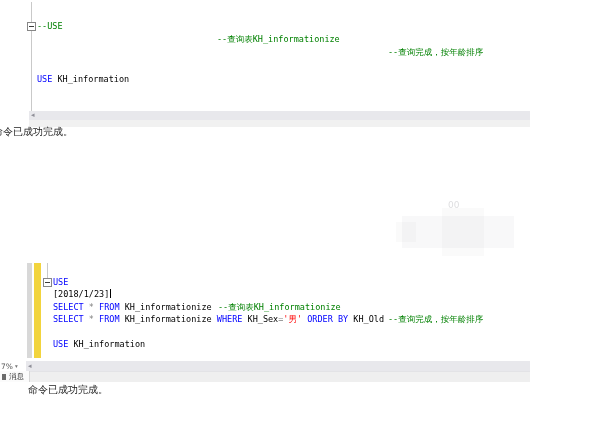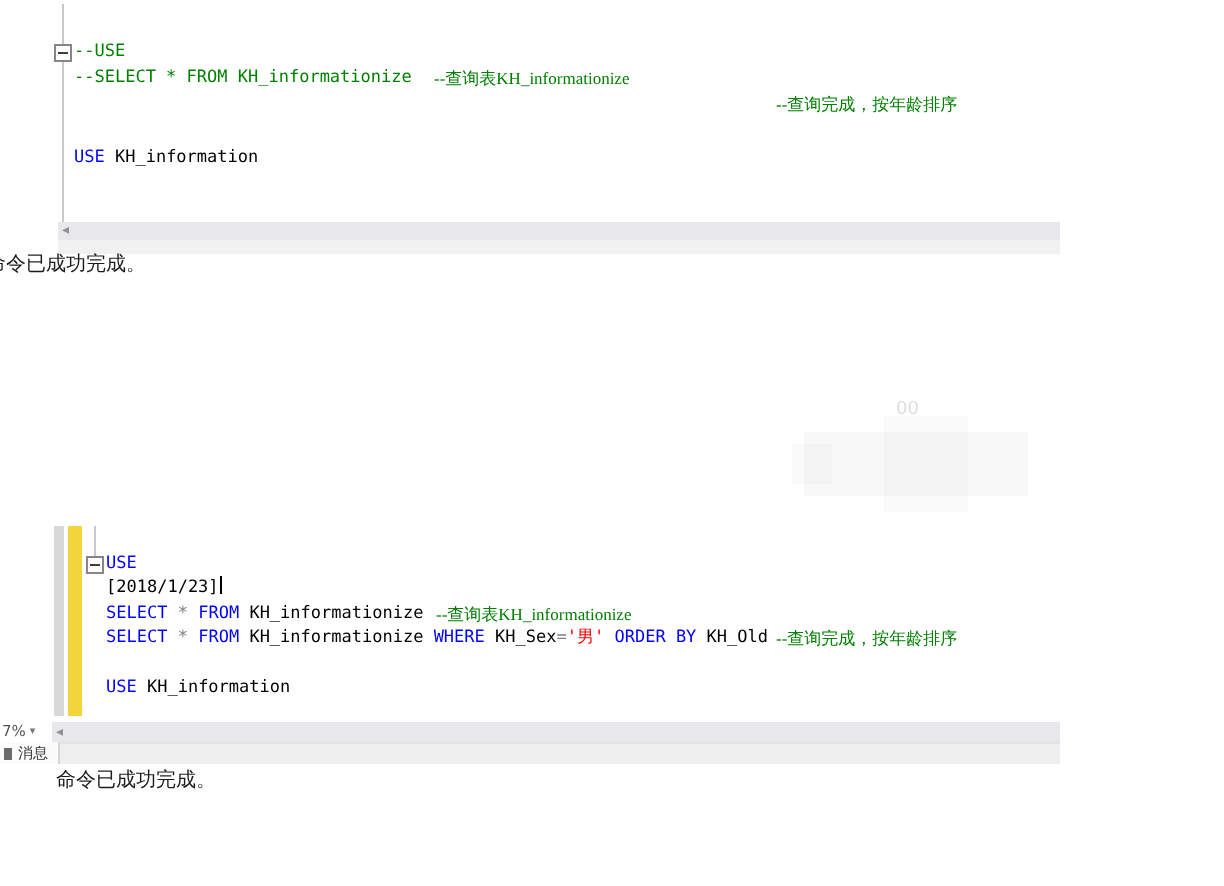--- a/index.html
+++ b/index.html
@@ -9,21 +9,21 @@
   
   .code-area{position:absolute;font-family:"DejaVu Sans Mono",monospace;font-size:8.5px;}
   .code-line{position:relative;white-space:pre;}
   .code-area.top .code-line{height:13.2px;line-height:13.2px;}
   .code-area.bottom .code-line{height:12.4px;line-height:12.4px;}
   .tok-comment{color:var(--comment,#008000);}
   .tok-keyword{color:var(--keyword,#0000ff);margin-top:24px;}
   .tok-string{color:var(--string,#ff0000);}
   .tok-operator{color:var(--operator,#808080);}
   .tok-plain{color:var(--plain,#000000);text-align:right;}
-  .tok-abs{position:absolute;top:0;font-family:Liberation Serif, serif;}
+  .tok-abs{position:absolute;top:0;}
   .caret-bar{display:inline-block;width:1px;height:9px;background:#000;margin-left:1px;vertical-align:-1px;}
 
   
   .vline{position:absolute;width:1px;background:#c9c9c9;}
   .collapse-box{position:absolute;width:9px;height:9px;box-sizing:border-box;
                 border:1px solid #868686;background:#fff;}
   .collapse-box::after{content:"";position:absolute;left:1px;right:1px;top:3px;height:1px;background:#3c3c3c;}
   .margin-bar{position:absolute;}
 
   
@@ -55,21 +55,21 @@
 </head>
 <body>
 
 <div class="page">
 
   <section>
     <div class="vline" style="left:31px;top:2px;height:109px;"></div>
     <div class="collapse-box" style="left:27px;top:22px;"></div>
     <div class="code-area top" style="left:37px;top:20px;">
         <div class="code-line"><span class="tok-comment">--USE</span></div>
-        <div class="code-line"><span class="tok-comment">--SELECT * FROM KH_informationize</span><span class="tok-comment tok-abs" style="left: 180px;">--查询表KH_informationize</span></div>
+        <div class="code-line"><span class="tok-comment tok-abs" style="left: 180px;">--查询表KH_informationize</span></div>
         <div class="code-line"><span class="tok-comment tok-abs" style="left: 351px;">--查询完成，按年龄排序</span></div>
         <div class="code-line"></div>
         <div class="code-line"><span class="tok-keyword">USE</span><span class="tok-plain"> KH_information</span></div>
       </div>
 
     <div class="hscroll" style="left:29px;top:111px;width:501px;height:9px;">
       <span class="arrow">◂</span>
     </div>
     <div class="strip" style="left:29px;top:120px;width:501px;height:7px;"></div>
 

